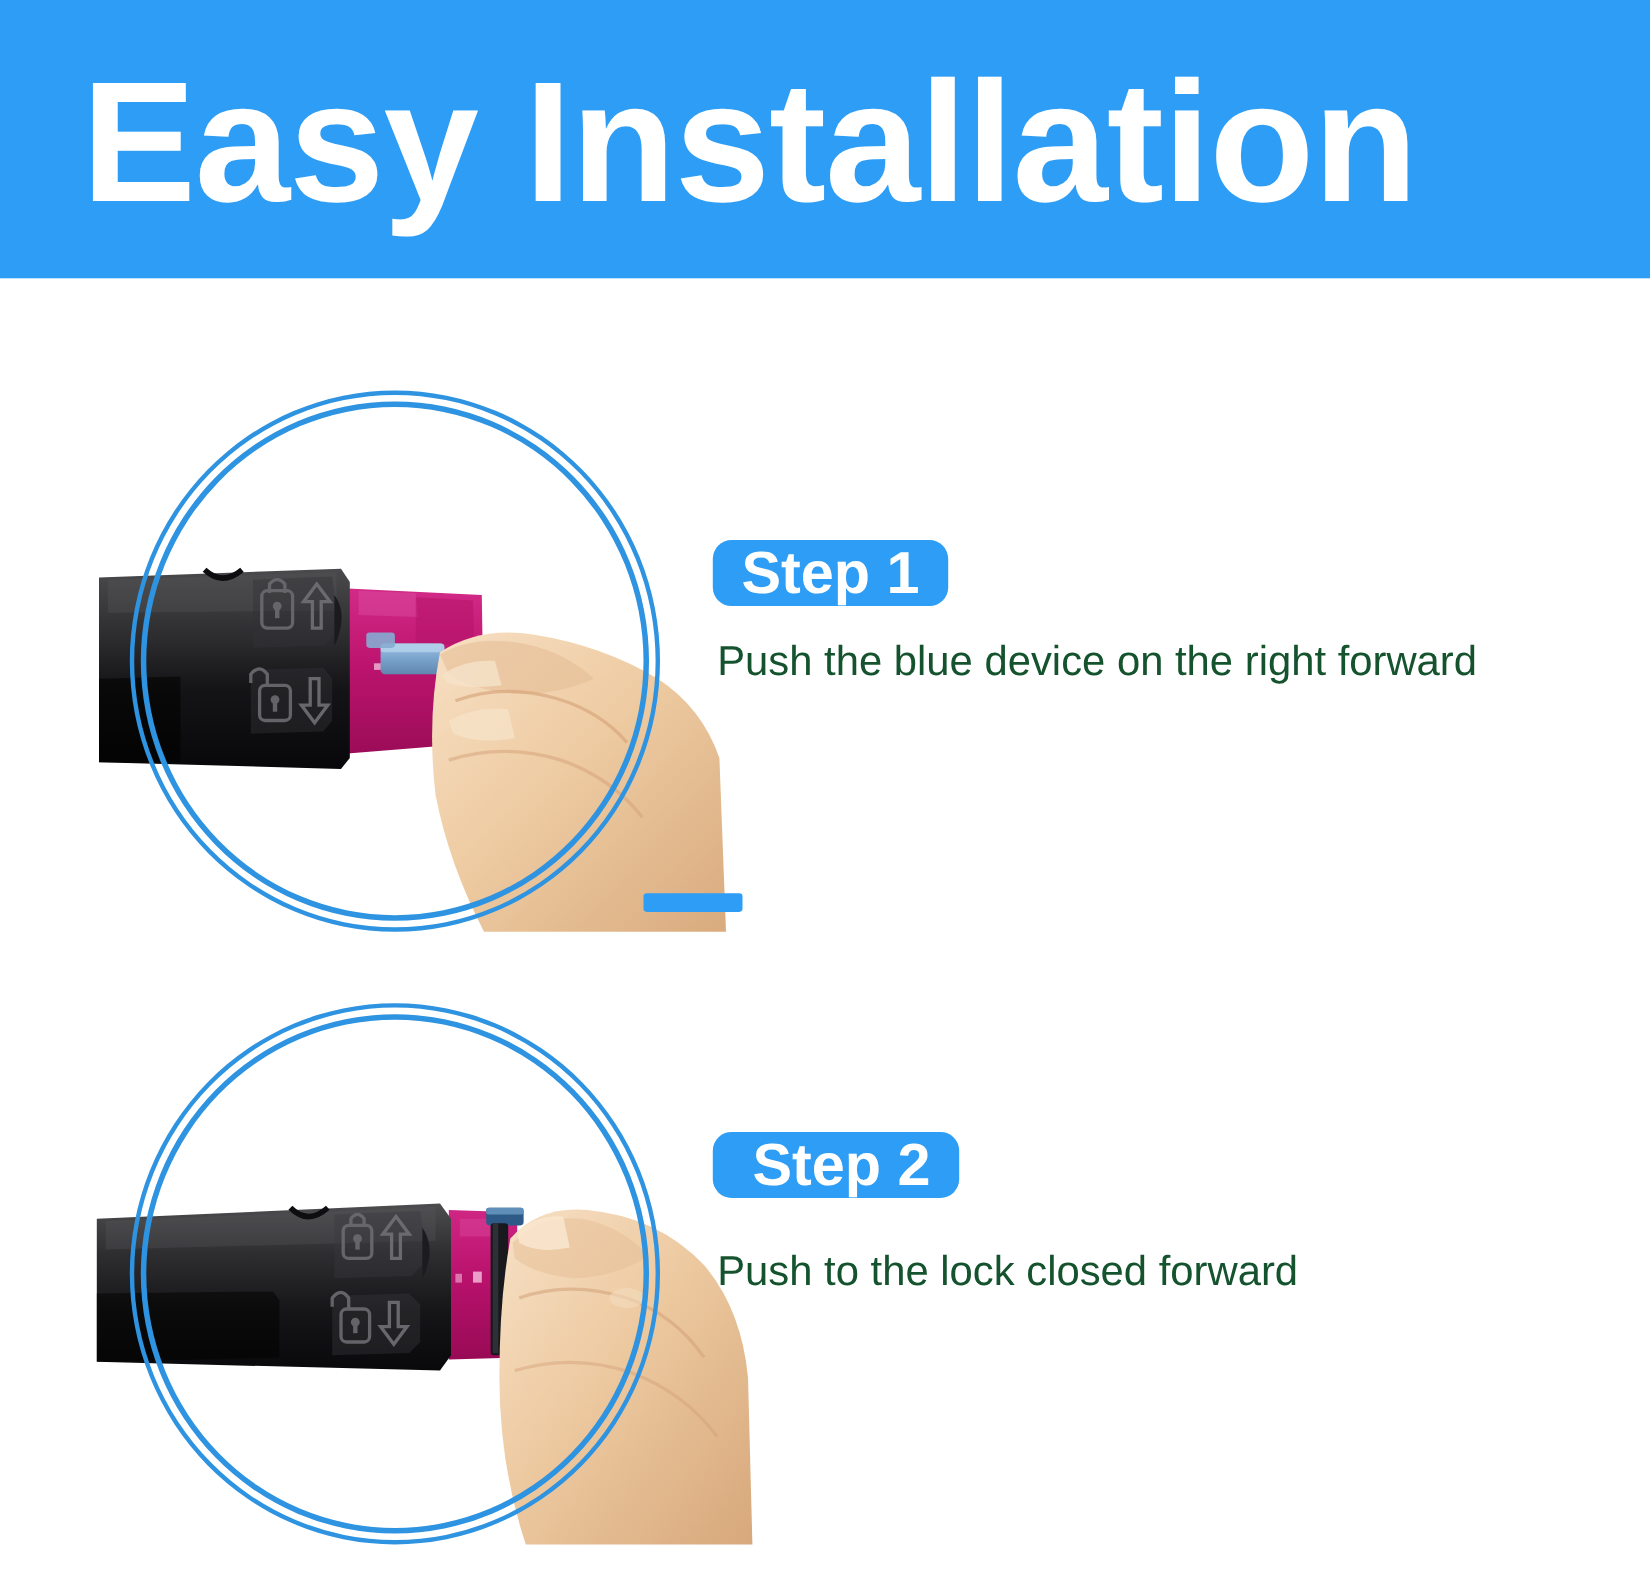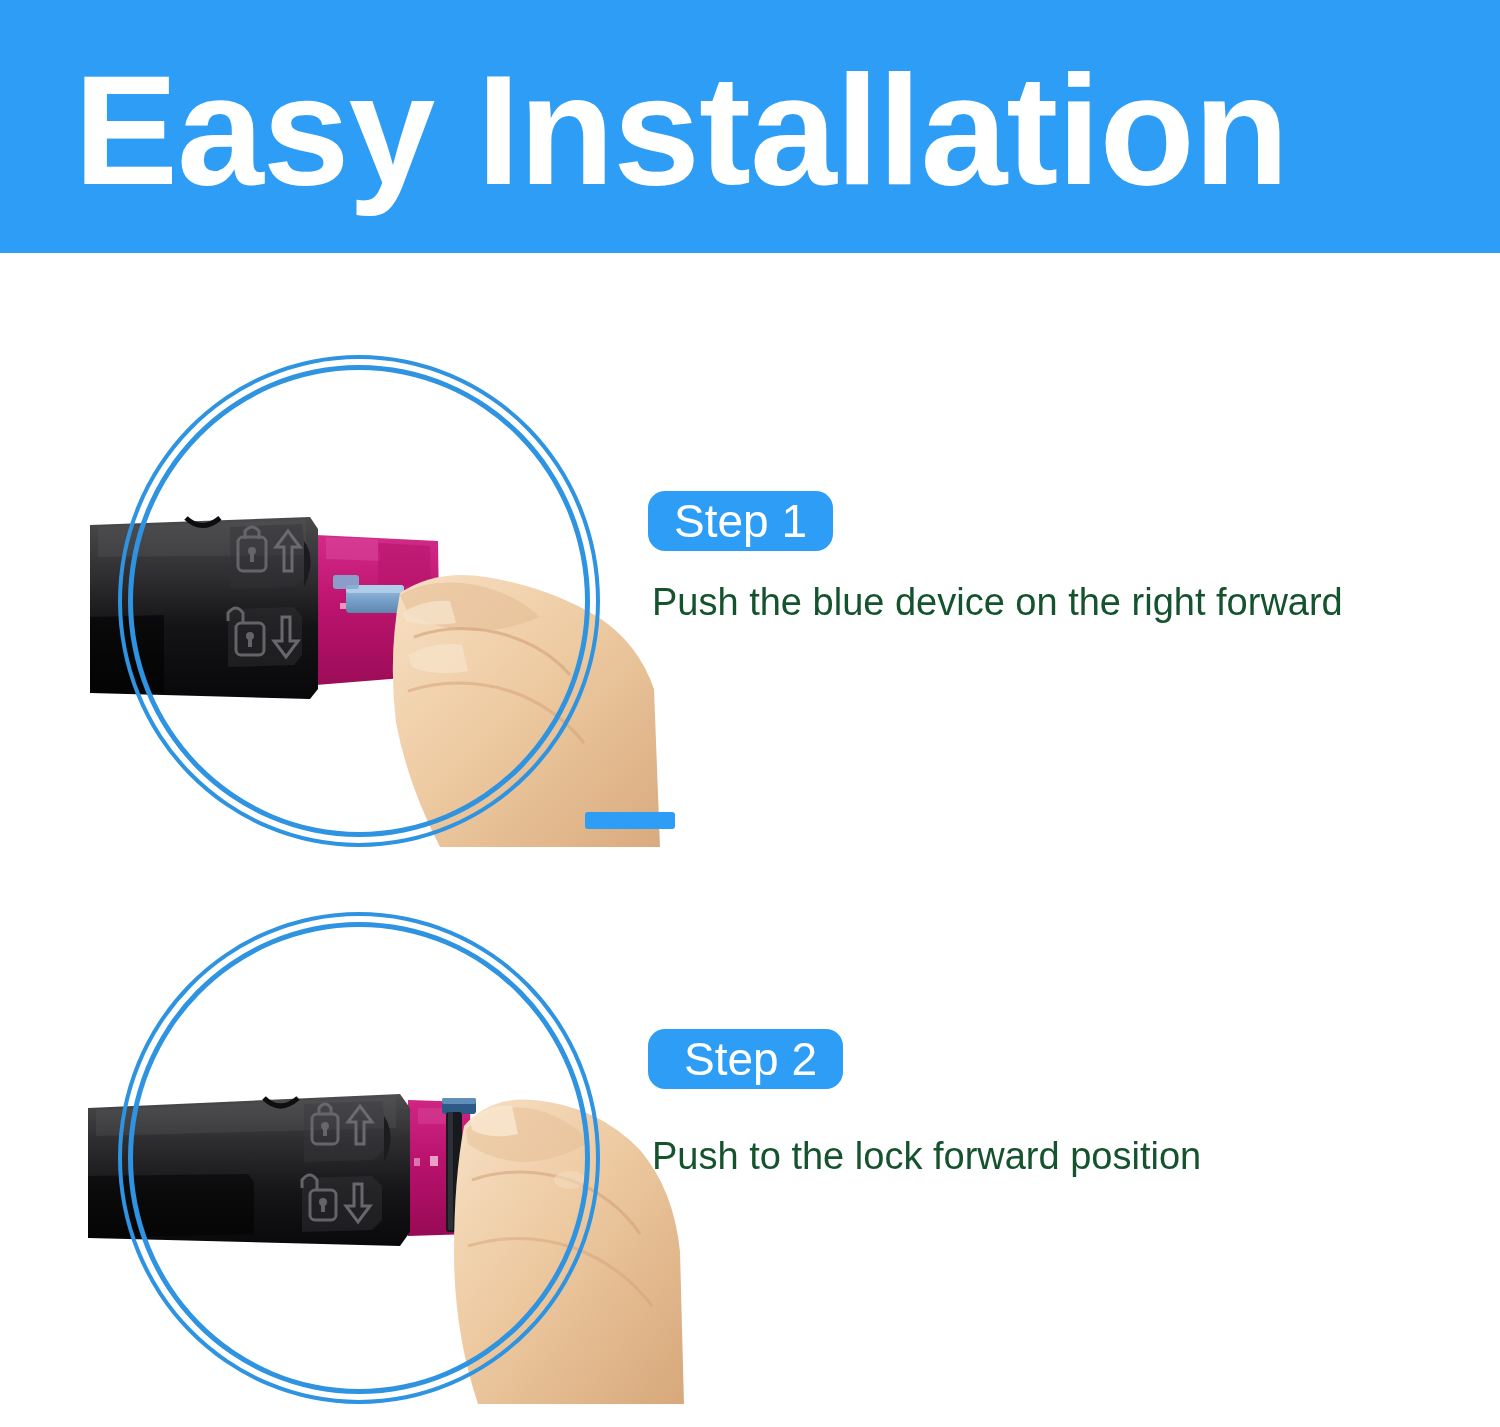--- a/index.html
+++ b/index.html
@@ -93,22 +93,22 @@
   #connector-1 { left: 585px; top: 512px; width: 90px; }
 
   
   .step-badge {
     position: absolute;
     height: 60px;
     padding: 0 26px;
     background: #2e9df5;
     border-radius: 17px;
     color: #ffffff;
-    font-size: 46px;
-    font-weight: normal;
+    font-size: 54px;
+    font-weight: bold;
     line-height: 60px;
     white-space: nowrap;
     box-sizing: border-box;
   }
   #badge-1 { left: 648px; top: 491px; }
   #badge-2 { left: 648px; top: 1029px; padding-left: 36px; }
 
   
   .step-text {
     position: absolute;
@@ -294,13 +294,13 @@
         <ellipse cx="492" cy="268" rx="16" ry="9" fill="#f4dcbe" opacity="0.6"></ellipse>
       </g>
     </svg>
   </div>
 
   <div class="circle-frame" id="circle-2"></div>
 
 </div>
 
 <div class="step-badge" id="badge-2">Step 2</div>
-<div class="step-text" id="text-2">Push to the lock forward position</div>
+<div class="step-text" id="text-2">Push to the lock closed forward</div>
 
 </body></html>

